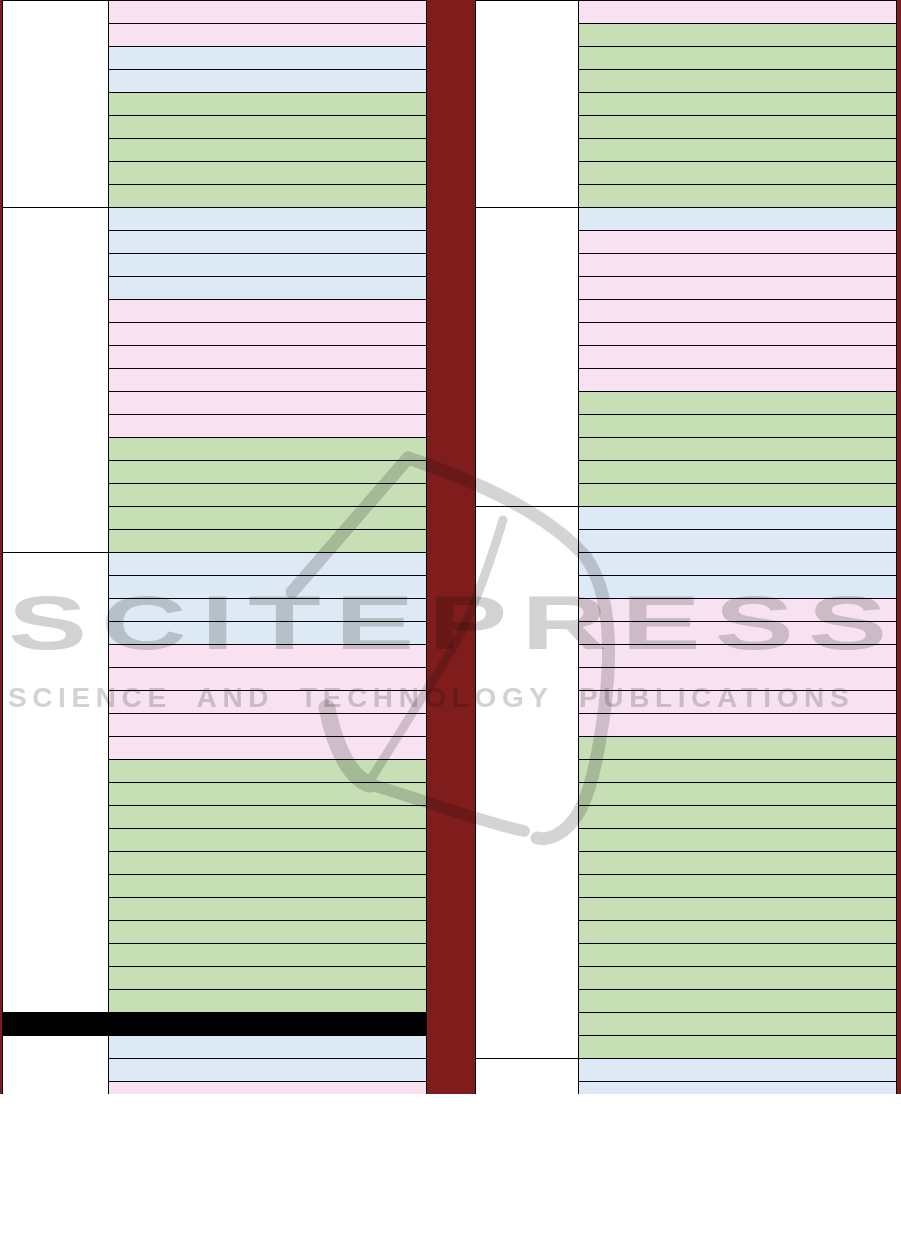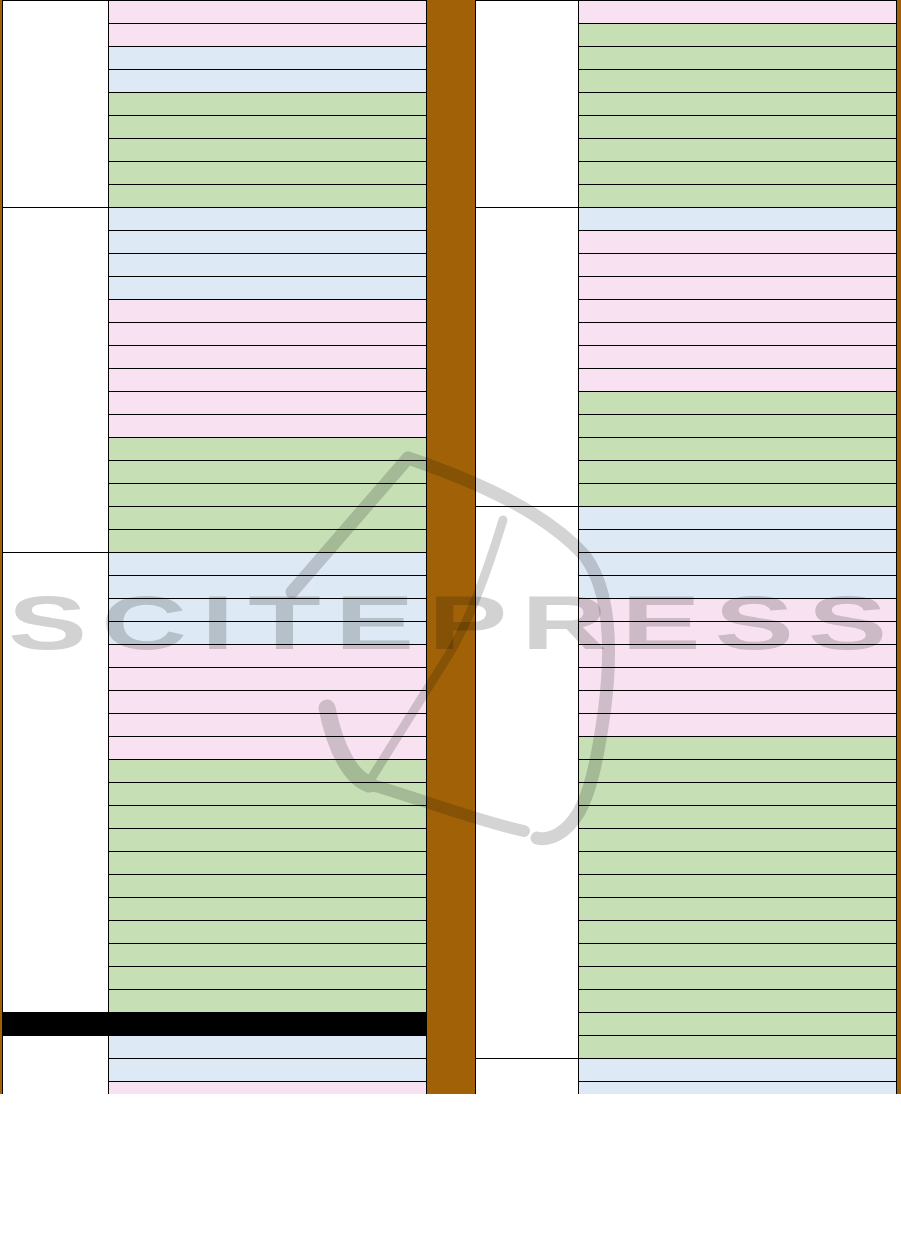--- a/index.html
+++ b/index.html
@@ -1,18 +1,18 @@
 <!DOCTYPE html>
 <html><head>
 <meta charset="utf-8">
 <style>
   html,body { margin:0; padding:0; background:#fff; }
   .page {
     position:relative; width:901px; height:1094px;
-    background:#a16207; overflow:hidden;
+    background:#7f1d1d; overflow:hidden;
     font-family:"Liberation Sans", sans-serif;
   }
   .tbl {
     position:absolute; top:0; height:1240px;
     border:1px solid #000; box-sizing:border-box;
     overflow:hidden; background:#fff;
   }
   .tbl-left  { left:2px;   width:425px; }
   .tbl-right { left:475px; width:422px; }
   .group { display:flex; }
@@ -198,20 +198,21 @@
           <div class="row" style="height: 23px; background: rgb(221, 233, 245);"></div>
           <div class="row" style="height: 23px; background: rgb(248, 226, 242);"></div>
           <div class="row" style="height: 23px; background: rgb(248, 226, 242);"></div>
           <div class="row" style="height: 23px; background: rgb(248, 226, 242);"></div>
           <div class="row" style="height: 23px; background: rgb(248, 226, 242);"></div>
         </div>
       </div>
     </div>
 
   <div class="wm-title" style="color: rgb(210, 210, 210);">SCITEPRESS</div>
+  <div class="wm-sub" style="color: rgb(210, 210, 210);">SCIENCE AND TECHNOLOGY PUBLICATIONS</div>
 
   <svg class="wm-logo" width="901" height="1242" viewBox="0 0 901 1242">
     <g fill="none" stroke="#d4d4d4" stroke-linecap="round">
       <path d="M292,592 L408,458" stroke-width="13"></path>
       <path d="M408,458 C478,482 545,512 585,556 C610,590 612,648 605,706 C597,766 589,794 579,812 C566,834 549,841 537,838" stroke-width="13"></path>
       <path d="M503,520 C489,566 469,622 448,656 L369,782" stroke-width="9"></path>
       <path d="M327,708 C336,752 352,778 369,784" stroke-width="17"></path>
       <path d="M369,784 C426,801 482,822 524,831" stroke-width="12"></path>
     </g>
   </svg>

